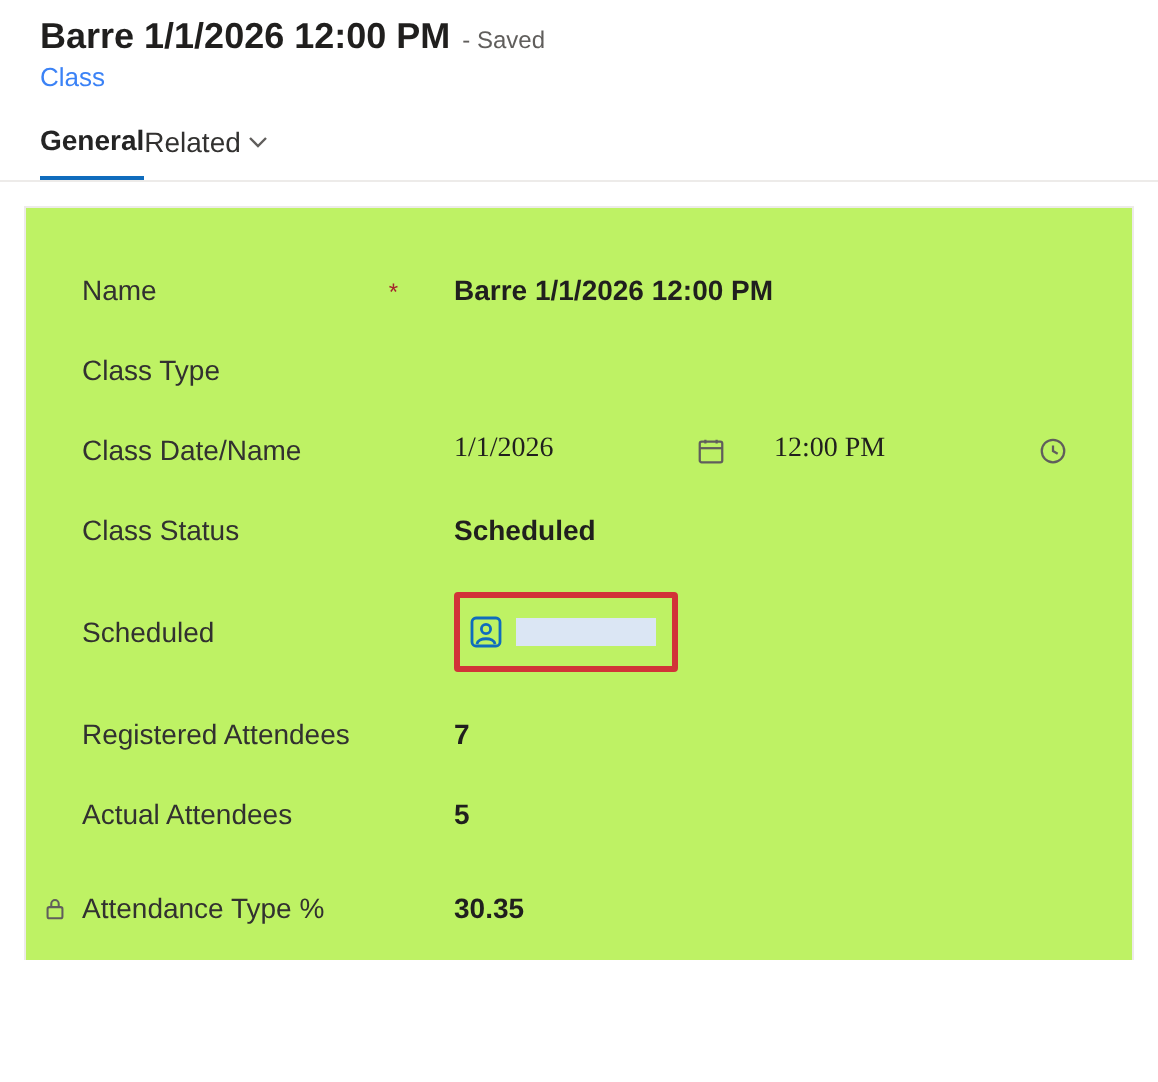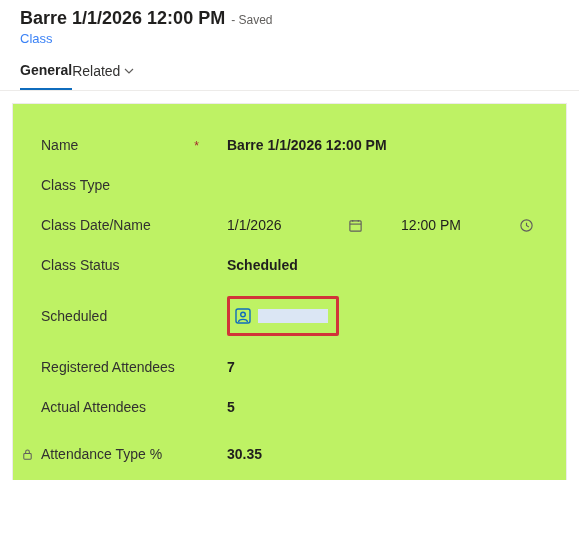--- a/index.html
+++ b/index.html
@@ -96,24 +96,24 @@
   }
   .bold { font-weight: 600; }
   .lookup-icon {
     width: 16px; height: 16px; display:inline-flex; align-items:center; justify-content:center;
   }
   .lookup-text {
     color: #0f6cbd;
     font-weight: 600;
     cursor: pointer;
   }
-  .dt-group { display:flex; align-items:center; width:100%; }
+  .dt-group { display:flex; align-items:center; width:100%;font-family:Liberation Serif, serif; }
   .dt-date { width: 120px; }
   .cal-icon, .clock-icon { width:16px; height:16px; color:#605e5c; display:inline-flex; align-items:center; justify-content:center; }
-  .dt-time { margin-left: 8px; width: 90px; text-align: right; }
+  .dt-time { margin-left: 24px; width: 90px; }
   .clock-slot { margin-left:auto; margin-right:4px; }
   .instr-box {
     border: 3px solid #d13438;
     border-radius: 2px;
     padding: 4px 8px 4px 4px;
     display: flex;
     align-items: center;
     gap: 6px;
     height: 40px;
   }

